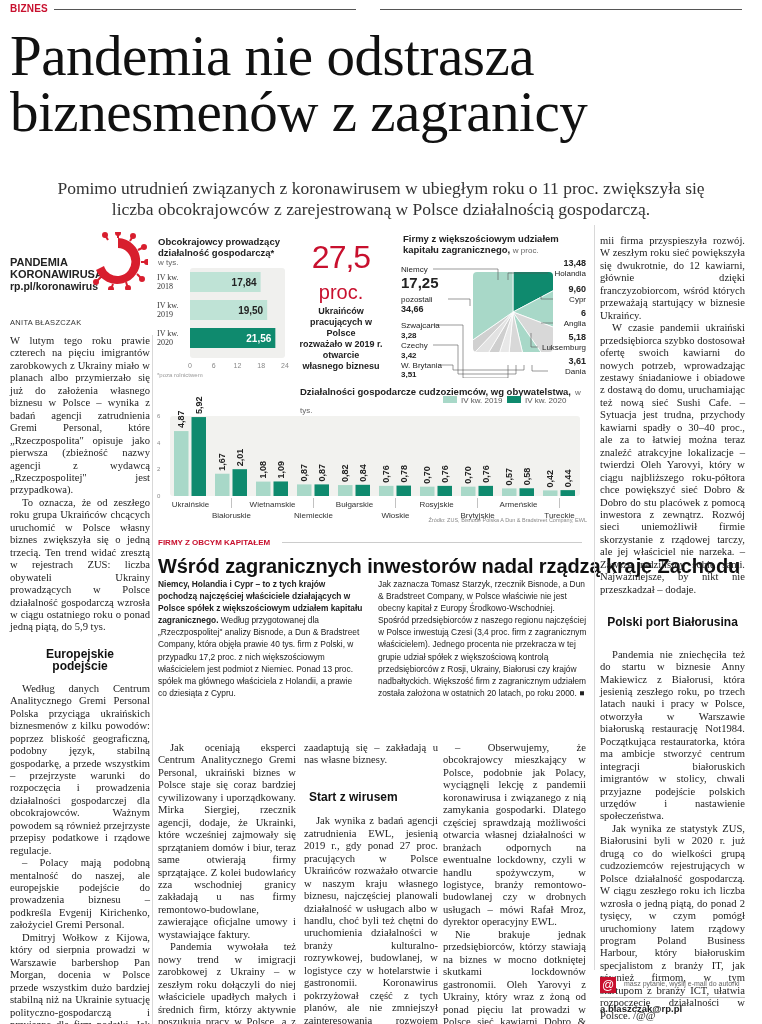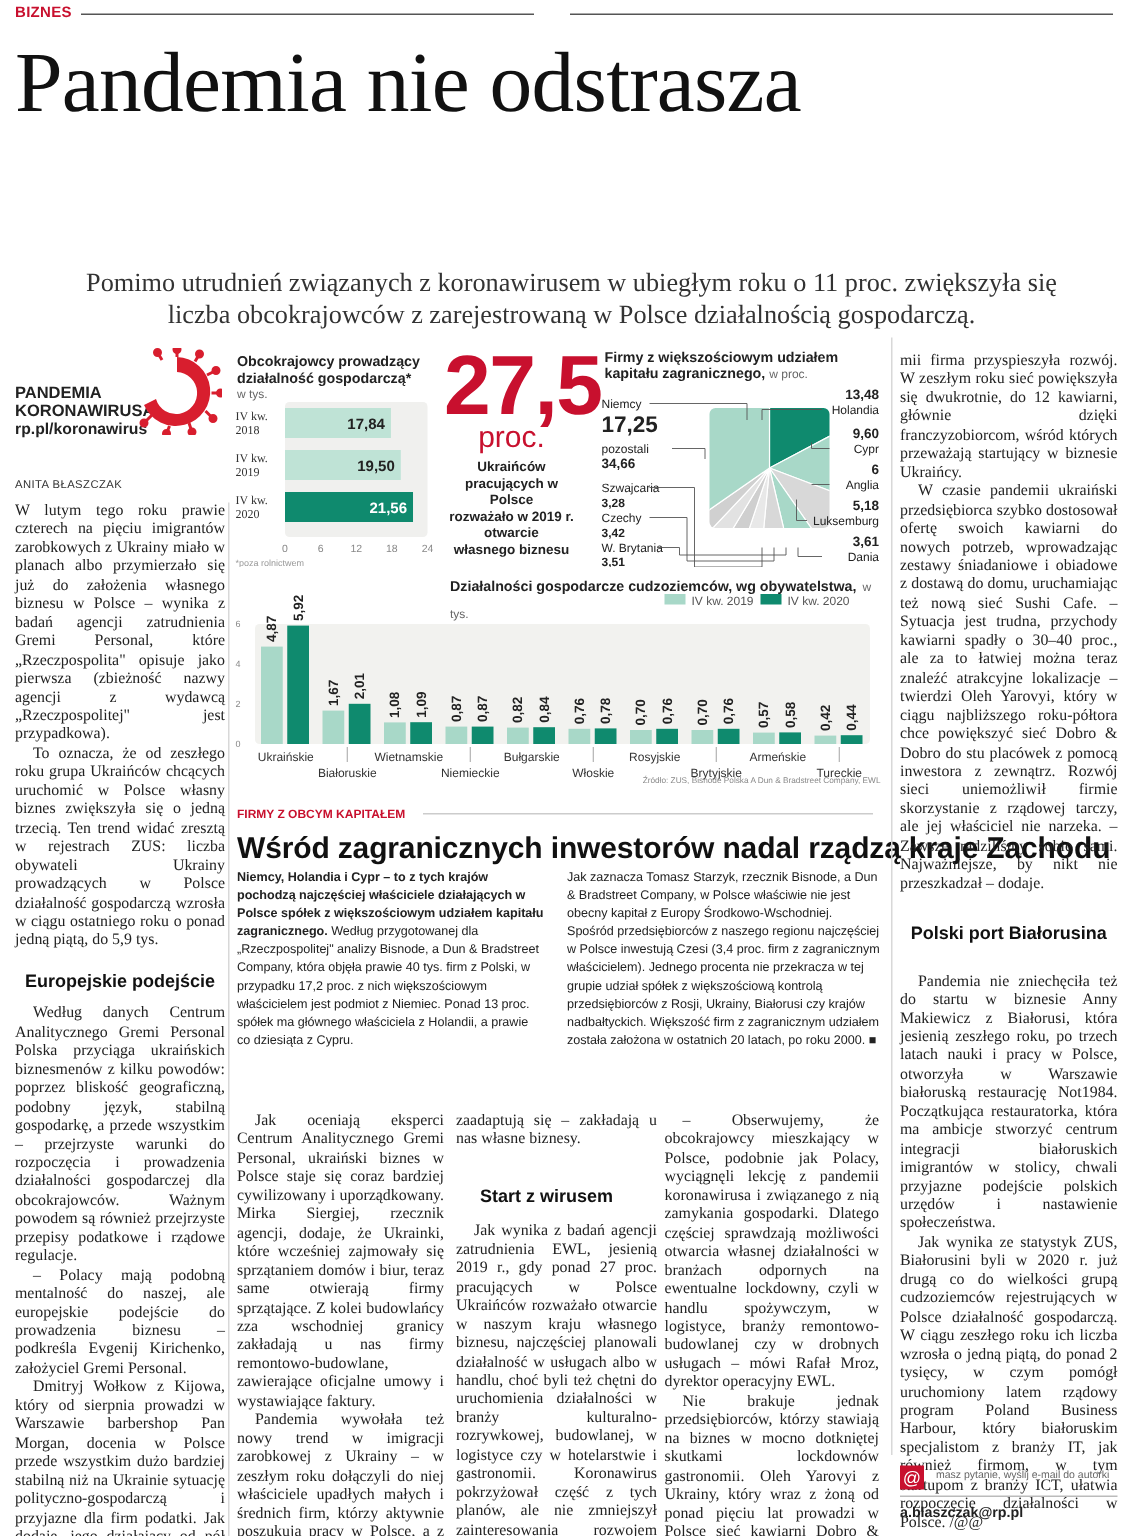--- a/index.html
+++ b/index.html
@@ -11,26 +11,26 @@
 .headline{left:10px;top:28px;width:740px;font-family:"Liberation Serif",serif;font-size:57px;line-height:56px;color:#111;letter-spacing:-.5px}
 .lead{left:10px;top:178px;width:740px;font-family:"Liberation Serif",serif;font-size:17.5px;line-height:21px;color:#333;text-align:center;padding-left:2px}
 .lead span{display:block}
 .logo-text{left:10px;top:256px;font-family:"Liberation Sans",sans-serif;font-weight:bold;font-size:11px;line-height:12px;color:#222}
 .logo-url{font-weight:bold;font-size:10.5px}
 .virus{left:88px;top:232px;width:60px;height:58px}
 .author{left:10px;top:318px;font-family:"Liberation Sans",sans-serif;font-size:7.5px;color:#333;letter-spacing:.3px}
 .col{font-family:"Liberation Serif",serif;font-size:10.6px;line-height:12.45px;text-align:justify;color:#222;hyphens:auto}
 .col p{text-indent:12px}
 .col p.noind{text-indent:0}
-.subhead{font-family:"Liberation Sans",sans-serif;font-weight:bold;font-size:12px;text-align:center;color:#111;margin:14px 4px 10px}
+.subhead{font-family:"Liberation Sans",sans-serif;font-weight:bold;font-size:12px;text-align:center;color:#111;margin:14px 16px 10px}
 
 .ch-title{font-family:"Liberation Sans",sans-serif;font-weight:bold;font-size:9.5px;line-height:10.5px;color:#222}
 .ch-unit{font-family:"Liberation Sans",sans-serif;font-size:8px;color:#666;font-weight:normal}
 .bigstat{left:296px;top:232px;width:90px;text-align:center;font-family:"Liberation Sans",sans-serif;color:#c8102e}
-.bignum{font-size:56px;font-weight:bold;line-height:50px;letter-spacing:-1px}
+.bignum{font-size:32px;font-weight:normal;line-height:50px;letter-spacing:-1px}
 .bigunit{font-size:20px;line-height:20px}
 .bigdesc{font-size:9px;line-height:11px;color:#222;font-weight:bold;margin-top:4px}
 .inset-tag{left:158px;top:538px;font-family:"Liberation Sans",sans-serif;font-weight:bold;font-size:8px;color:#c8102e}
 .inset-rule{left:282px;top:542px;width:300px;height:1px;background:#ccc}
 .inset-title{left:158px;top:555px;font-family:"Liberation Sans",sans-serif;font-weight:bold;font-size:20px;color:#111;letter-spacing:-.1px}
 .inset-col{font-family:"Liberation Sans",sans-serif;font-size:8.4px;line-height:12.1px;color:#222}
 .inset-col b{font-weight:bold}
 .email-box{left:600px;top:977px;width:16px;height:16px;background:#c8102e;color:#fff;font-family:"Liberation Sans",sans-serif;font-size:12px;text-align:center;line-height:16px}
 .email-hint{left:624px;top:980px;font-family:"Liberation Sans",sans-serif;font-size:7px;color:#666}
 .email-rule{left:600px;top:997px;width:145px;height:1px;background:#bbb}
@@ -39,20 +39,21 @@
 </style>
 </head>
 <body>
 
 <div class="abs section-tag">BIZNES</div>
 <div class="abs top-rule"></div>
 <div class="abs top-rule2"></div>
 
 <div class="abs headline">
   <div>Pandemia nie odstrasza</div>
+  <div>biznesmenów z zagranicy</div>
 </div>
 
 <div class="abs lead">
   <span>Pomimo utrudnień związanych z koronawirusem w ubiegłym roku o 11 proc. zwiększyła się</span>
   <span>liczba obcokrajowców z zarejestrowaną w Polsce działalnością gospodarczą.</span>
 </div>
 
 <div class="abs logo-text">
   <div>PANDEMIA</div>
   <div>KORONAWIRUSA</div>
@@ -265,21 +266,21 @@
   <span>Jak zaznacza Tomasz Starzyk, rzecznik Bisnode, a Dun &amp; Bradstreet Company, w Polsce właściwie nie jest obecny kapitał z Europy Środkowo-Wschodniej. Spośród przedsiębiorców z naszego regionu najczęściej w Polsce inwestują Czesi (3,4 proc. firm z zagranicznym właścicielem). Jednego procenta nie przekracza w tej grupie udział spółek z większościową kontrolą przedsiębiorców z Rosji, Ukrainy, Białorusi czy krajów nadbałtyckich. Większość firm z zagranicznym udziałem została założona w ostatnich 20 latach, po roku 2000. ■</span>
 </div>
 
 <div class="abs col" style="left:158px;top:742px;width:138px">
   <p>Jak oceniają eksperci Centrum Analitycznego Gremi Personal, ukraiński biznes w Polsce staje się coraz bardziej cywilizowany i uporządkowany. Mirka Siergiej, rzecznik agencji, dodaje, że Ukrainki, które wcześniej zajmowały się sprzątaniem domów i biur, teraz same otwierają firmy sprzątające. Z kolei budowlańcy zza wschodniej granicy zakładają u nas firmy remontowo-budowlane, zawierające oficjalne umowy i wystawiające faktury.</p>
   <p>Pandemia wywołała też nowy trend w imigracji zarobkowej z Ukrainy – w zeszłym roku dołączyli do niej właściciele upadłych małych i średnich firm, którzy aktywnie poszukują pracy w Polsce, a z czasem, gdy poznają język,</p>
 </div>
 
 <div class="abs col" style="left:304px;top:742px;width:134px">
   <p class="noind">zaadaptują się – zakładają u nas własne biznesy.</p>
-  <div class="subhead" style="margin:24px 16px 12px;text-align:left">Start z wirusem</div>
+  <div class="subhead" style="margin:24px 5px 12px;text-align:left">Start z wirusem</div>
   <p>Jak wynika z badań agencji zatrudnienia EWL, jesienią 2019 r., gdy ponad 27 proc. pracujących w Polsce Ukraińców rozważało otwarcie w naszym kraju własnego biznesu, najczęściej planowali działalność w usługach albo w handlu, choć byli też chętni do uruchomienia działalności w branży kulturalno-rozrywkowej, budowlanej, w logistyce czy w hotelarstwie i gastronomii. Koronawirus pokrzyżował część z tych planów, ale nie zmniejszył zainteresowania rozwojem biznesów.</p>
 </div>
 
 <div class="abs col" style="left:443px;top:742px;width:143px">
   <p>– Obserwujemy, że obcokrajowcy mieszkający w Polsce, podobnie jak Polacy, wyciągnęli lekcję z pandemii koronawirusa i związanego z nią zamykania gospodarki. Dlatego częściej sprawdzają możliwości otwarcia własnej działalności w branżach odpornych na ewentualne lockdowny, czyli w handlu spożywczym, w logistyce, branży remontowo-budowlanej czy w drobnych usługach – mówi Rafał Mroz, dyrektor operacyjny EWL.</p>
   <p>Nie brakuje jednak przedsiębiorców, którzy stawiają na biznes w mocno dotkniętej skutkami lockdownów gastronomii. Oleh Yarovyi z Ukrainy, który wraz z żoną od ponad pięciu lat prowadzi w Polsce sieć kawiarni Dobro &amp; Dobro przyznaje, że w czasie pande-</p>
 </div>
 <div class="abs vsep" style="left:594px;top:225px;height:745px"></div>
 
 <div class="abs col" style="left:600px;top:235px;width:145px">

